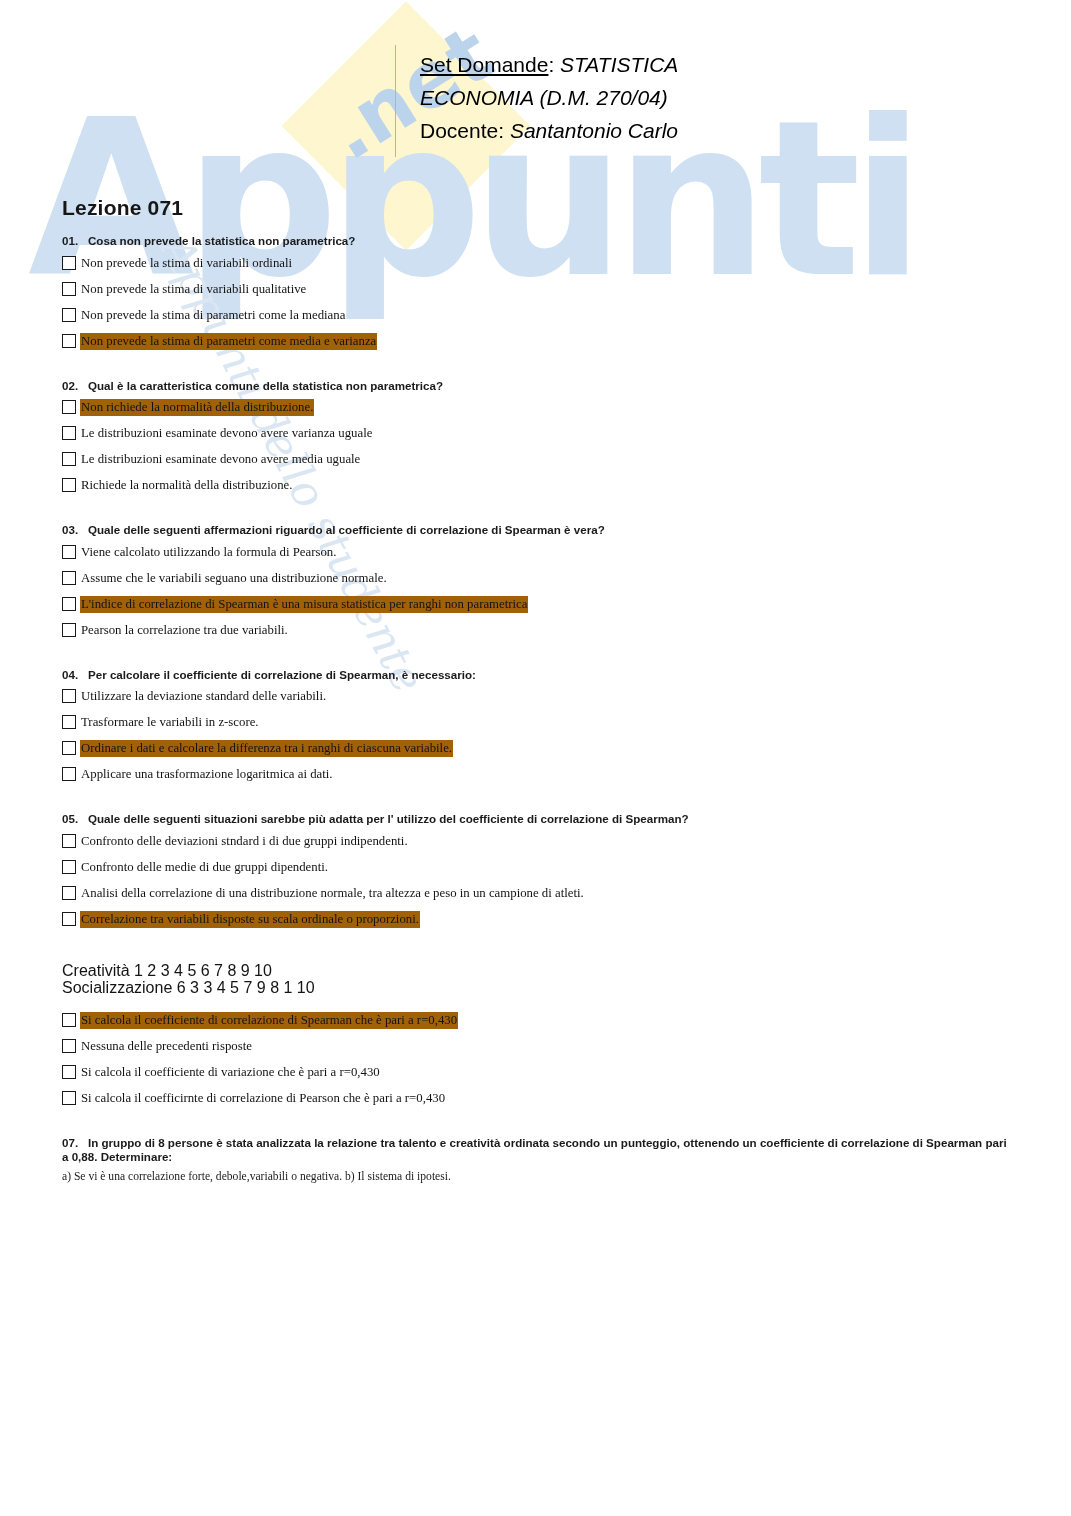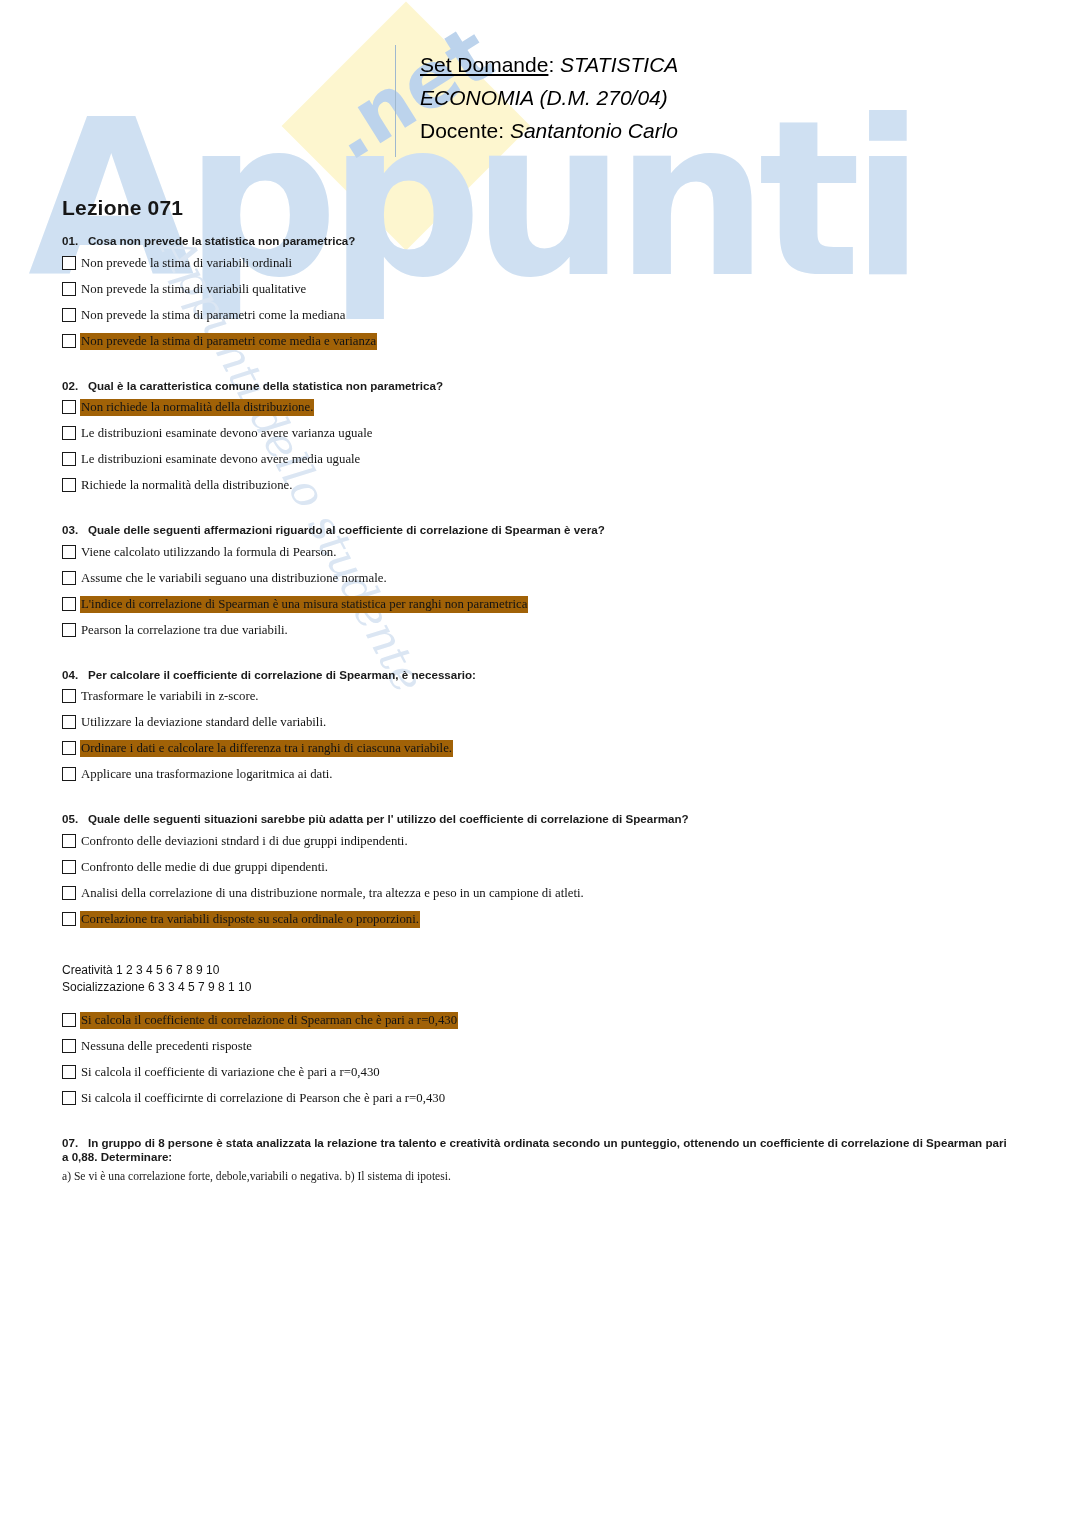--- a/index.html
+++ b/index.html
@@ -132,21 +132,21 @@
   .q-sub {
     font-family: "Liberation Serif", serif;
     font-size: 11.6px;
     font-weight: normal;
     color: #1a1a1a;
     line-height: 15px;
     margin: 0 0 2px 0;
   }
   .q-data {
     font-family: "Liberation Sans", sans-serif;
-    font-size: 12px;
+    font-size: 16px;
     color: #141414;
     line-height: 17px;
     margin: 9px 0 0 0;
   }
   .options { margin-top: 6px; }
   .option {
     display: flex;
     align-items: flex-start;
     margin-bottom: 9px;
   }
@@ -265,25 +265,25 @@
               <span class="opt-label">Pearson la correlazione tra due variabili.</span>
             </div>
           </div>
           <div class="gap-lg"></div>
         </div>
         <div class="question-block">
           <p class="q-text"><span class="q-num">04.</span><span>Per calcolare il coefficiente di correlazione di Spearman, è necessario:</span></p>
           <div class="options">
             <div class="option">
               <span class="checkbox"></span>
+              <span class="opt-label">Utilizzare la deviazione standard delle variabili.</span>
+            </div>
+            <div class="option">
+              <span class="checkbox"></span>
               <span class="opt-label">Trasformare le variabili in z-score.</span>
-            </div>
-            <div class="option">
-              <span class="checkbox"></span>
-              <span class="opt-label">Utilizzare la deviazione standard delle variabili.</span>
             </div>
             <div class="option">
               <span class="checkbox"></span>
               <span class="opt-label hl">Ordinare i dati e calcolare la differenza tra i ranghi di ciascuna variabile.</span>
             </div>
             <div class="option">
               <span class="checkbox"></span>
               <span class="opt-label">Applicare una trasformazione logaritmica ai dati.</span>
             </div>
           </div>

